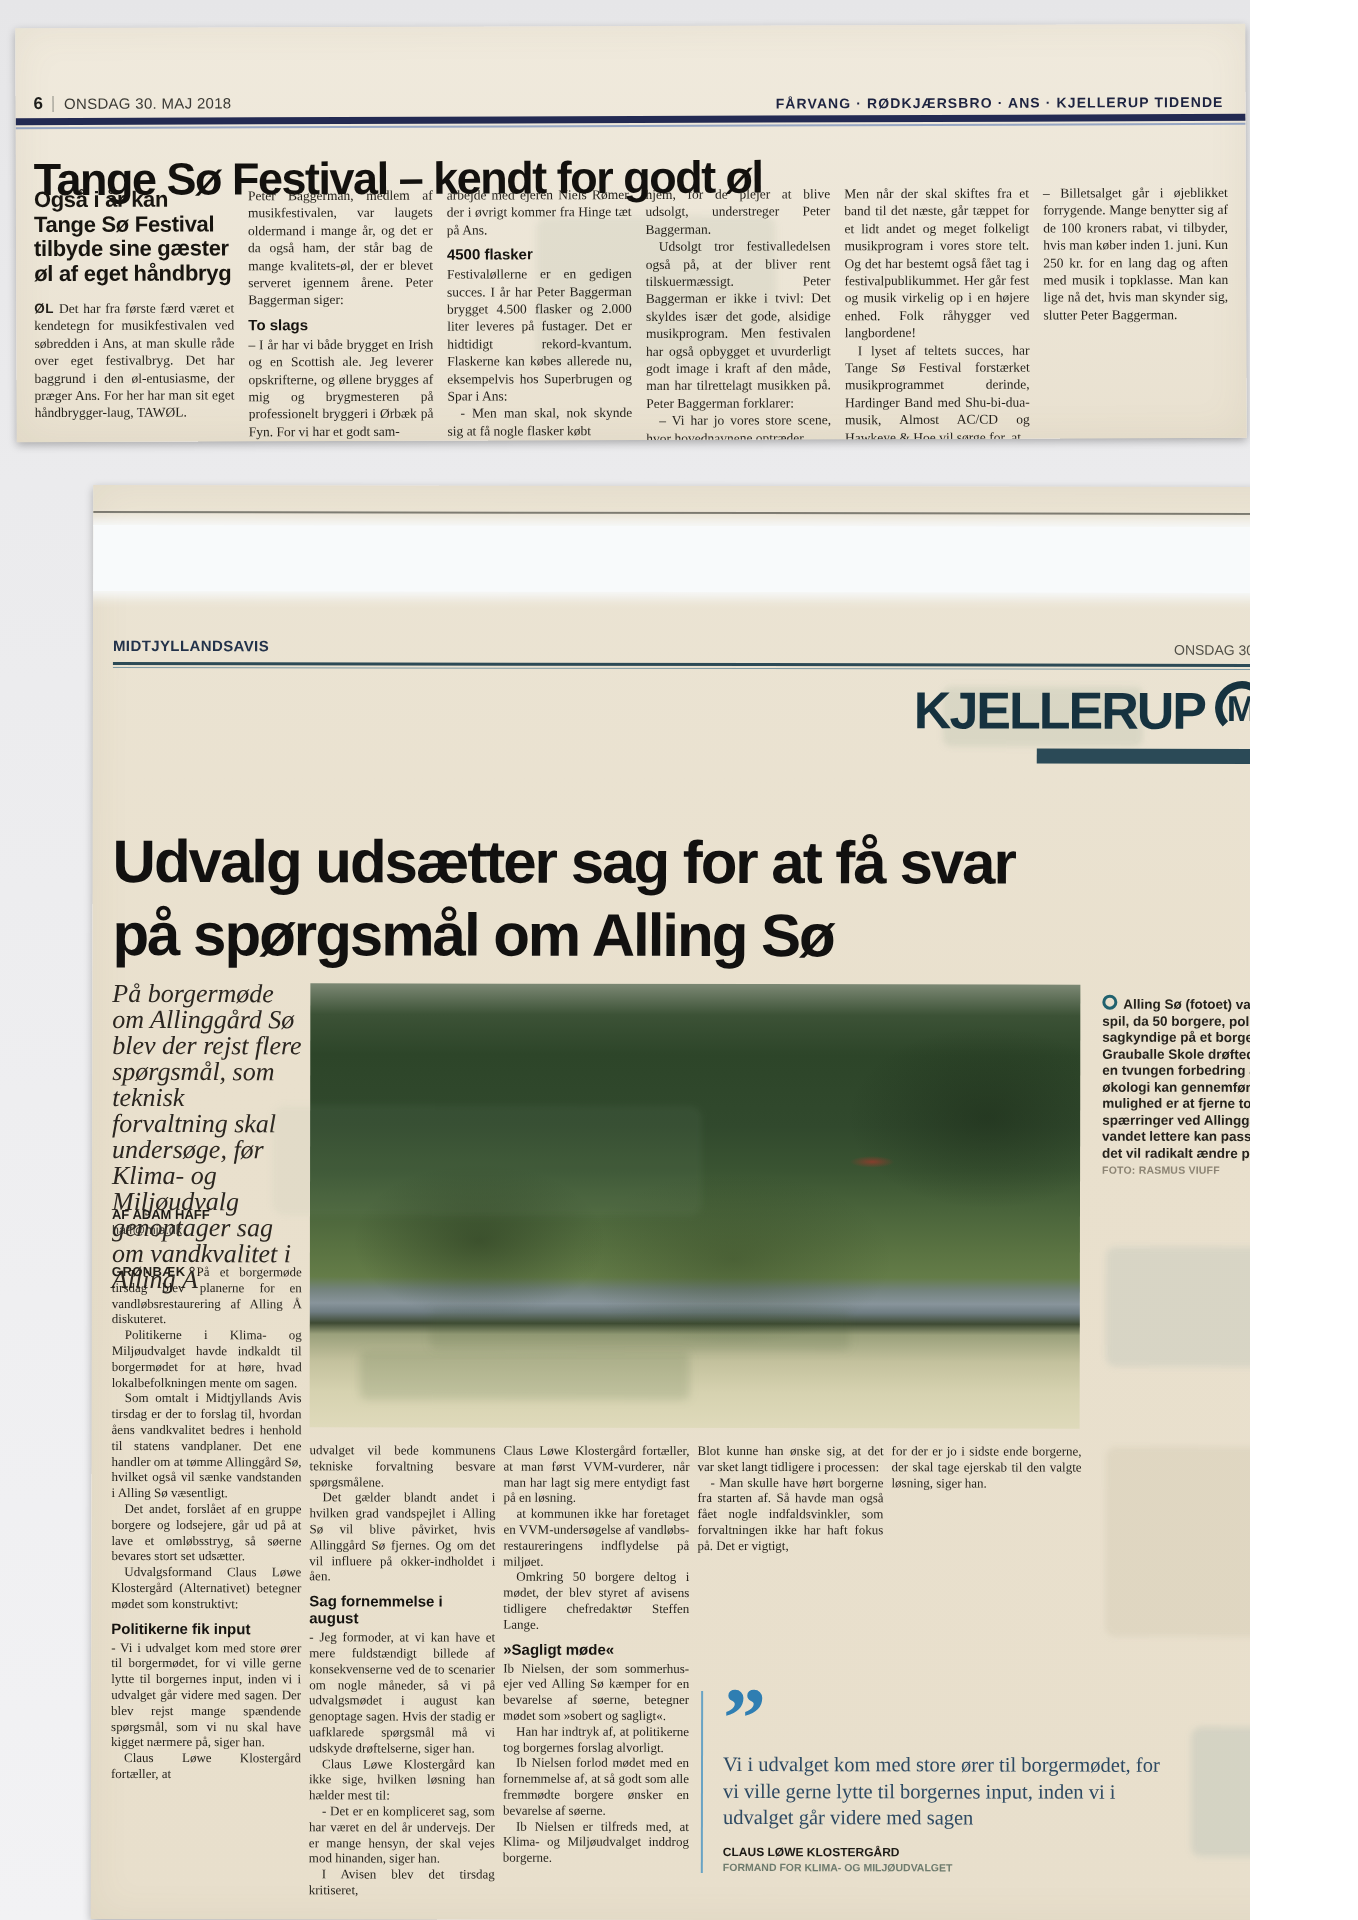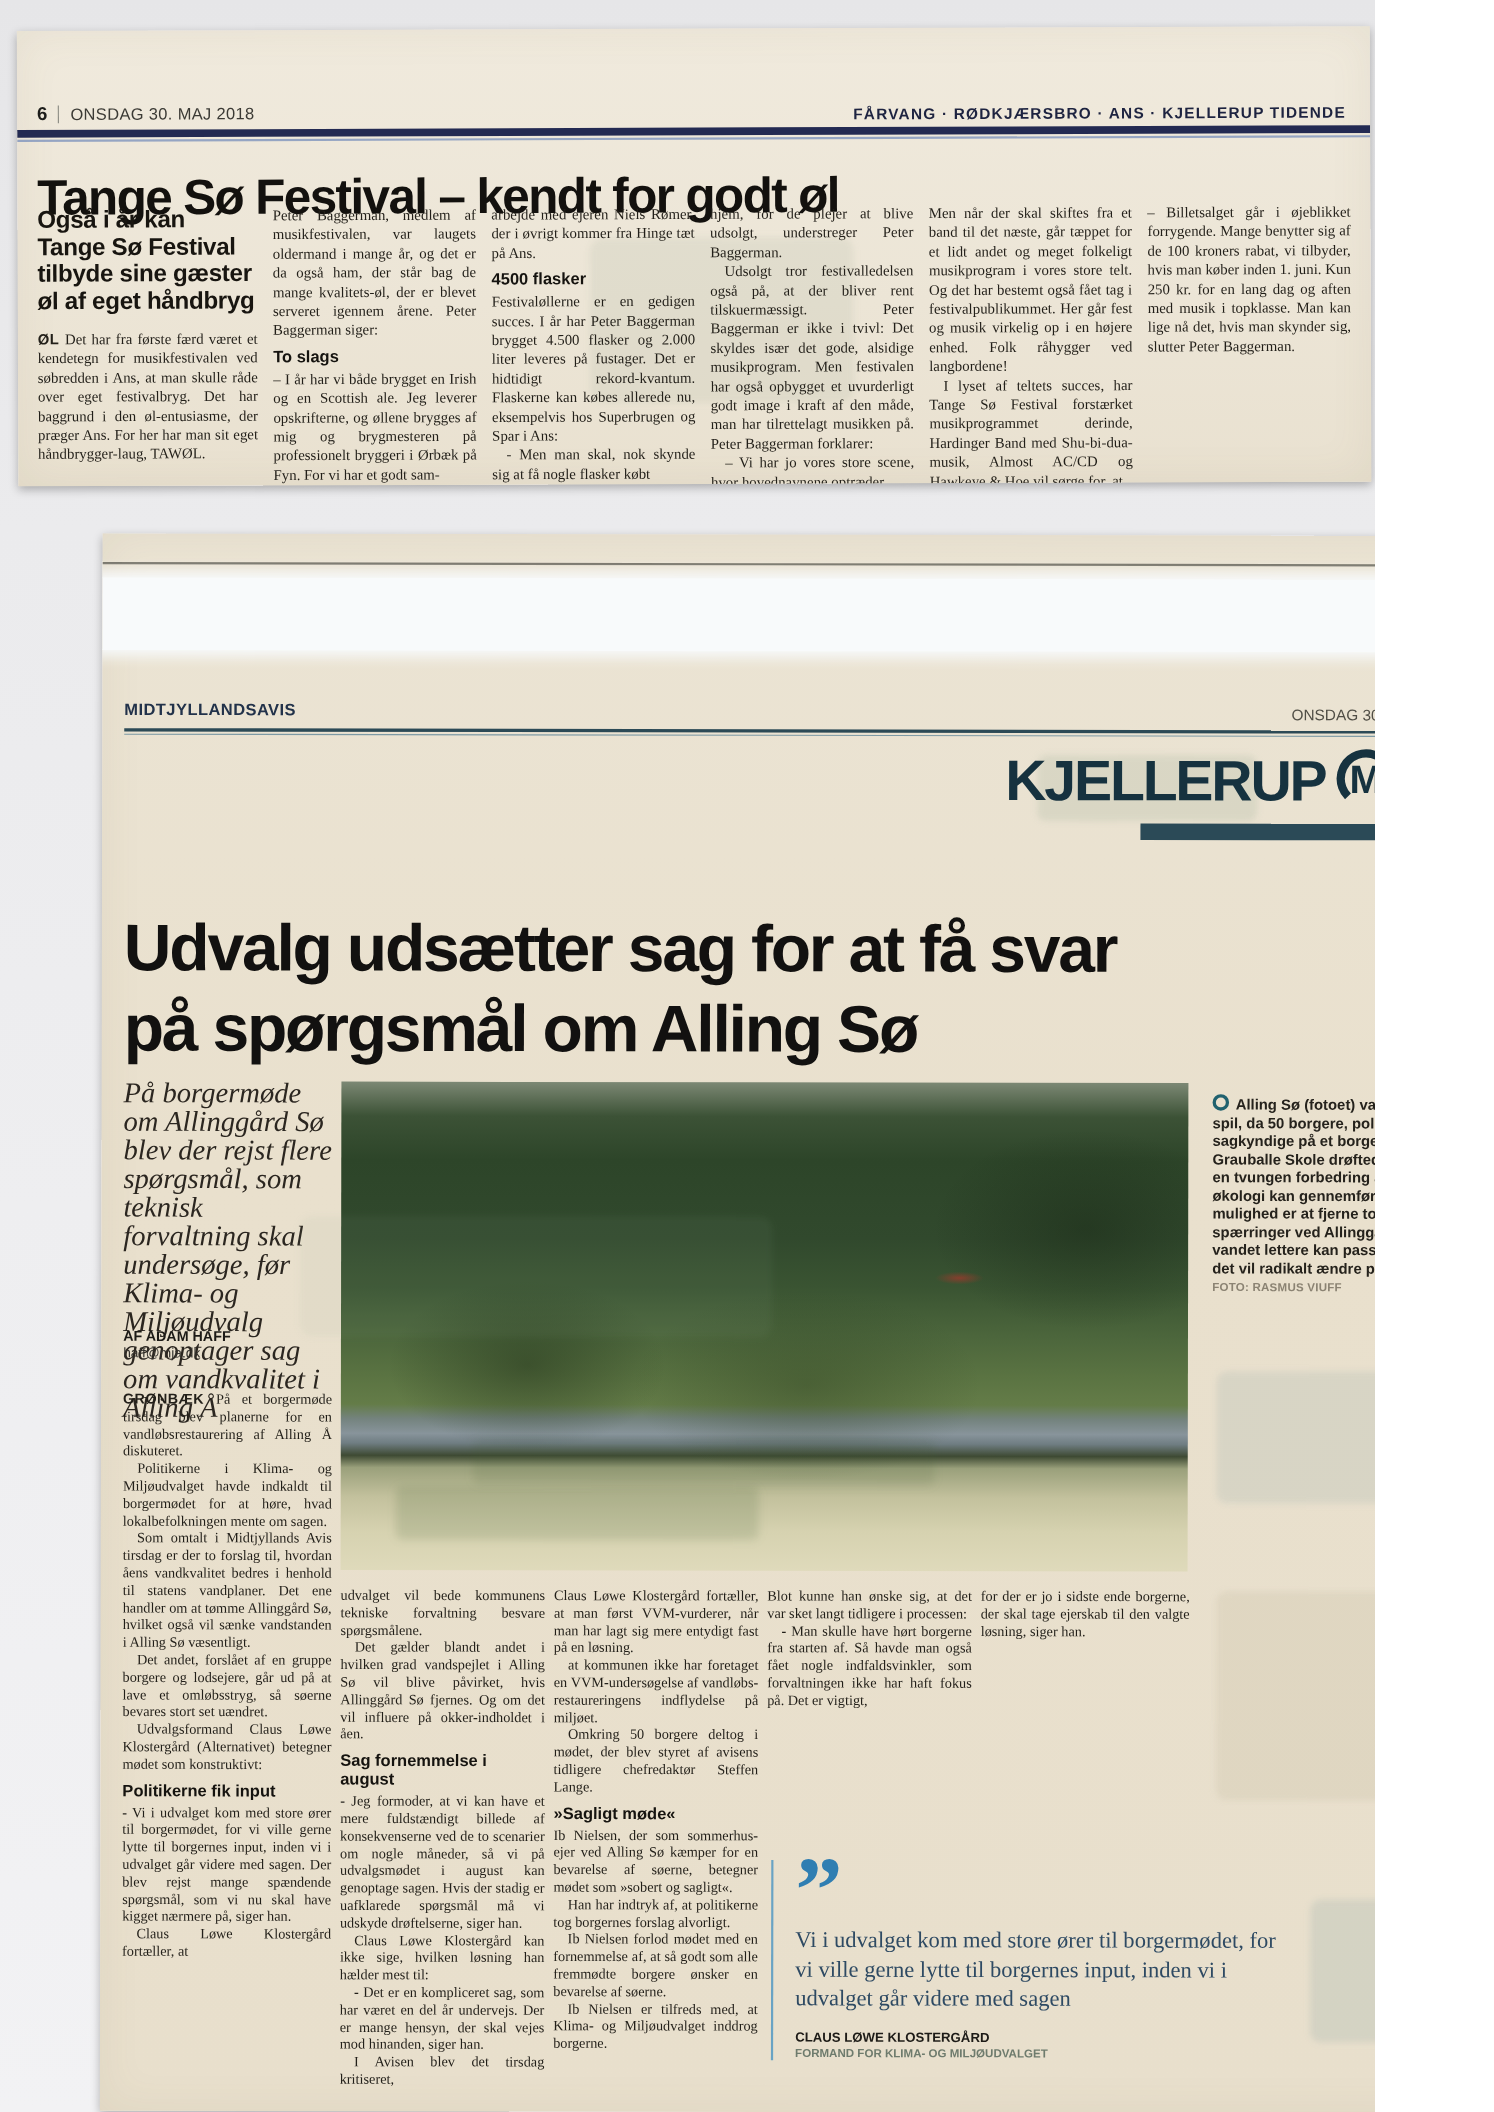--- a/index.html
+++ b/index.html
@@ -161,21 +161,21 @@
     </div>
 
     <div class="c2-caption">
       <span class="ring"></span><span>Alling Sø (fotoet) var tirsdag i spil, da 50 borgere, politikere og sagkyndige på et borgermøde på Grauballe Skole drøftede, hvordan en tvungen forbedring af Alling Ås økologi kan gennemføres. En mulighed er at fjerne to spærringer ved Allinggård Sø, så vandet lettere kan passere. Men det vil radikalt ændre på naturen. </span><span class="credit">FOTO: RASMUS VIUFF</span>
     </div>
 
     <div id="c2col1" class="c2-col">
         <p class="bp"><span class="lead">GRØNBÆK  </span>På et borgermøde tirsdag blev planerne for en vandløbsrestaurering af Alling Å diskuteret.</p>
         <p class="bp">Politikerne i Klima- og Miljøudvalget havde indkaldt til borgermødet for at høre, hvad lokalbefolkningen mente om sagen.</p>
         <p class="bp">Som omtalt i Midtjyllands Avis tirsdag er der to forslag til, hvordan åens vandkvalitet bedres i henhold til statens vandplaner. Det ene handler om at tømme Allinggård Sø, hvilket også vil sænke vandstanden i Alling Sø væsentligt.</p>
-        <p class="bp">Det andet, forslået af en gruppe borgere og lodsejere, går ud på at lave et omløbsstryg, så søerne bevares stort set uændret.</p>
+        <p class="bp">Det andet, forslået af en gruppe borgere og lodsejere, går ud på at lave et omløbsstryg, så søerne bevares stort set udsætter.</p>
         <p class="bp">Udvalgsformand Claus Løwe Klostergård (Alternativet) betegner mødet som konstruktivt:</p>
         <h3 class="subhead">Politikerne fik input</h3>
         <p class="bp">- Vi i udvalget kom med store ører til borgermødet, for vi ville gerne lytte til borgernes input, inden vi i udvalget går videre med sagen. Der blev rejst mange spændende spørgsmål, som vi nu skal have kigget nærmere på, siger han.</p>
         <p class="bp">Claus Løwe Klostergård fortæller, at</p>
       </div>
     <div id="c2col2" class="c2-col">
         <p class="bp">udvalget vil bede kommunens tekniske forvaltning besvare spørgsmålene.</p>
         <p class="bp">Det gælder blandt andet i hvilken grad vandspejlet i Alling Sø vil blive påvirket, hvis Allinggård Sø fjernes. Og om det vil influere på okker-indholdet i åen.</p>
         <h3 class="subhead">Sag fornemmelse i august</h3>
         <p class="bp">- Jeg formoder, at vi kan have et mere fuldstændigt billede af konsekvenserne ved de to scenarier om nogle måneder, så vi på udvalgsmødet i august kan genoptage sagen. Hvis der stadig er uafklarede spørgsmål må vi udskyde drøftelserne, siger han.</p>

